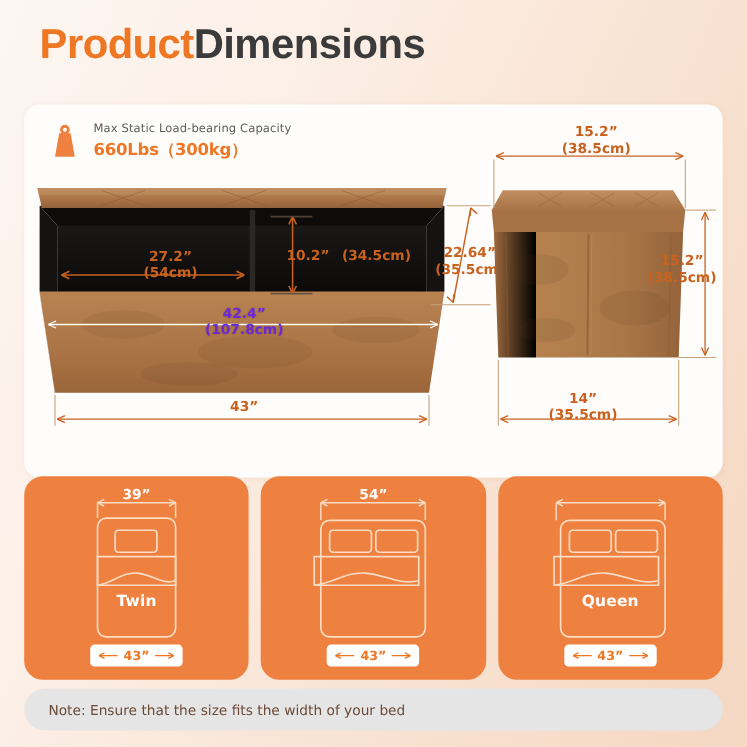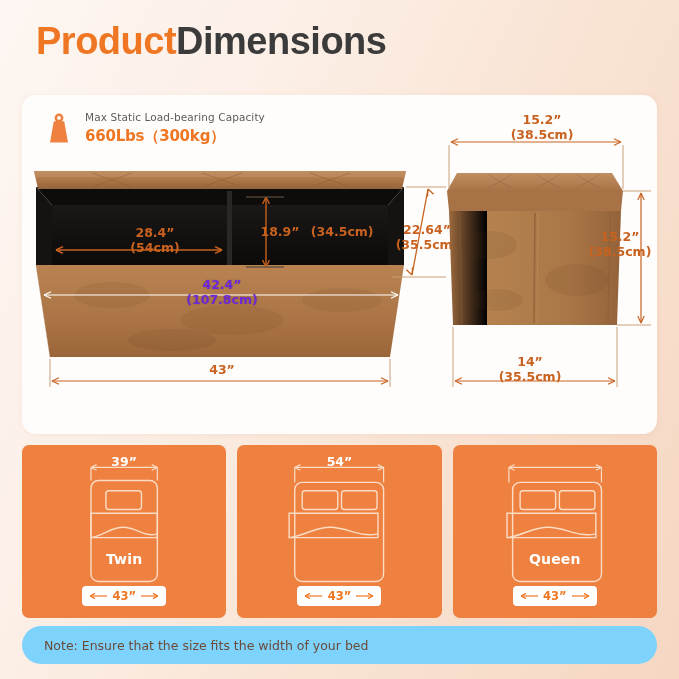--- a/index.html
+++ b/index.html
@@ -67,23 +67,22 @@
   
   #bed-row {
     position: absolute;
     left: 22px; top: 433px;
     width: 635px; height: 185px;
     display: flex; gap: 11px;
   }
   .bed-card {
     flex: 1;
     background: #ef8140;
-    border-radius: 7px;
+    border-radius: 17px;
     position: relative;
-    margin-top: 12px;
   }
   .bed-top-dim {
     position: absolute; top: 9px; left: 0; right: 0;
     text-align: center;
     color: #ffffff; font-size: 12.5px; font-weight: 700;
     font-family: "DejaVu Sans", sans-serif;
   }
   .bed-svg { position: absolute; left: 0; top: 0; width: 100%; height: 100%; }
   .bed-name {
     position: absolute; left: 0; right: 0; top: 106px;
@@ -105,21 +104,21 @@
   }
   .pill-arrow { position: absolute; top: 50%; transform: translateY(-50%); }
   .pill-arrow.l { left: 6px; }
   .pill-arrow.r { right: 6px; }
 
   
   #note-bar {
     position: absolute;
     left: 22px; top: 626px;
     width: 635px; height: 38px;
-    background: #7dd3fc;
+    background: #e5e5e5;
     border-radius: 19px;
     display: flex; align-items: center;
     padding-left: 22px;
   }
   #note-text {
     font-size: 12.5px; color: #6b4a38;
     font-family: "DejaVu Sans", sans-serif;
   }
 </style>
 </head>
@@ -239,26 +238,26 @@
       <line x1="368" y1="264" x2="368" y2="292"></line>
     </g>
     <g stroke="#c9621f" stroke-width="1.2" fill="none">
       <line x1="30" y1="286" x2="366" y2="286"></line>
       <path d="M30 286 l7 -3.2 M30 286 l7 3.2"></path>
       <path d="M366 286 l-7 -3.2 M366 286 l-7 3.2"></path>
     </g>
   </svg>
 
   <div class="dim" style="left:63px; top:131px; width:140px;">
-    <span>28.4”</span>
+    <span>27.2”</span>
     <span class="sub">(54cm)</span>
   </div>
 
   <div class="dim" style="left:180px; top:130px; width:230px; text-align:center;">
-    <span>18.9”</span>
+    <span>10.2”</span>
     <span style="margin-left:7px;">(34.5cm)</span>
   </div>
 
   <div class="dim" style="left:350px; top:128px; width:110px;">
     <span>22.64”</span>
     <span class="sub">(35.5cm)</span>
   </div>
 
   <div class="dim white" style="left:130px; top:183px; width:140px;">
     <span>42.4”</span>

